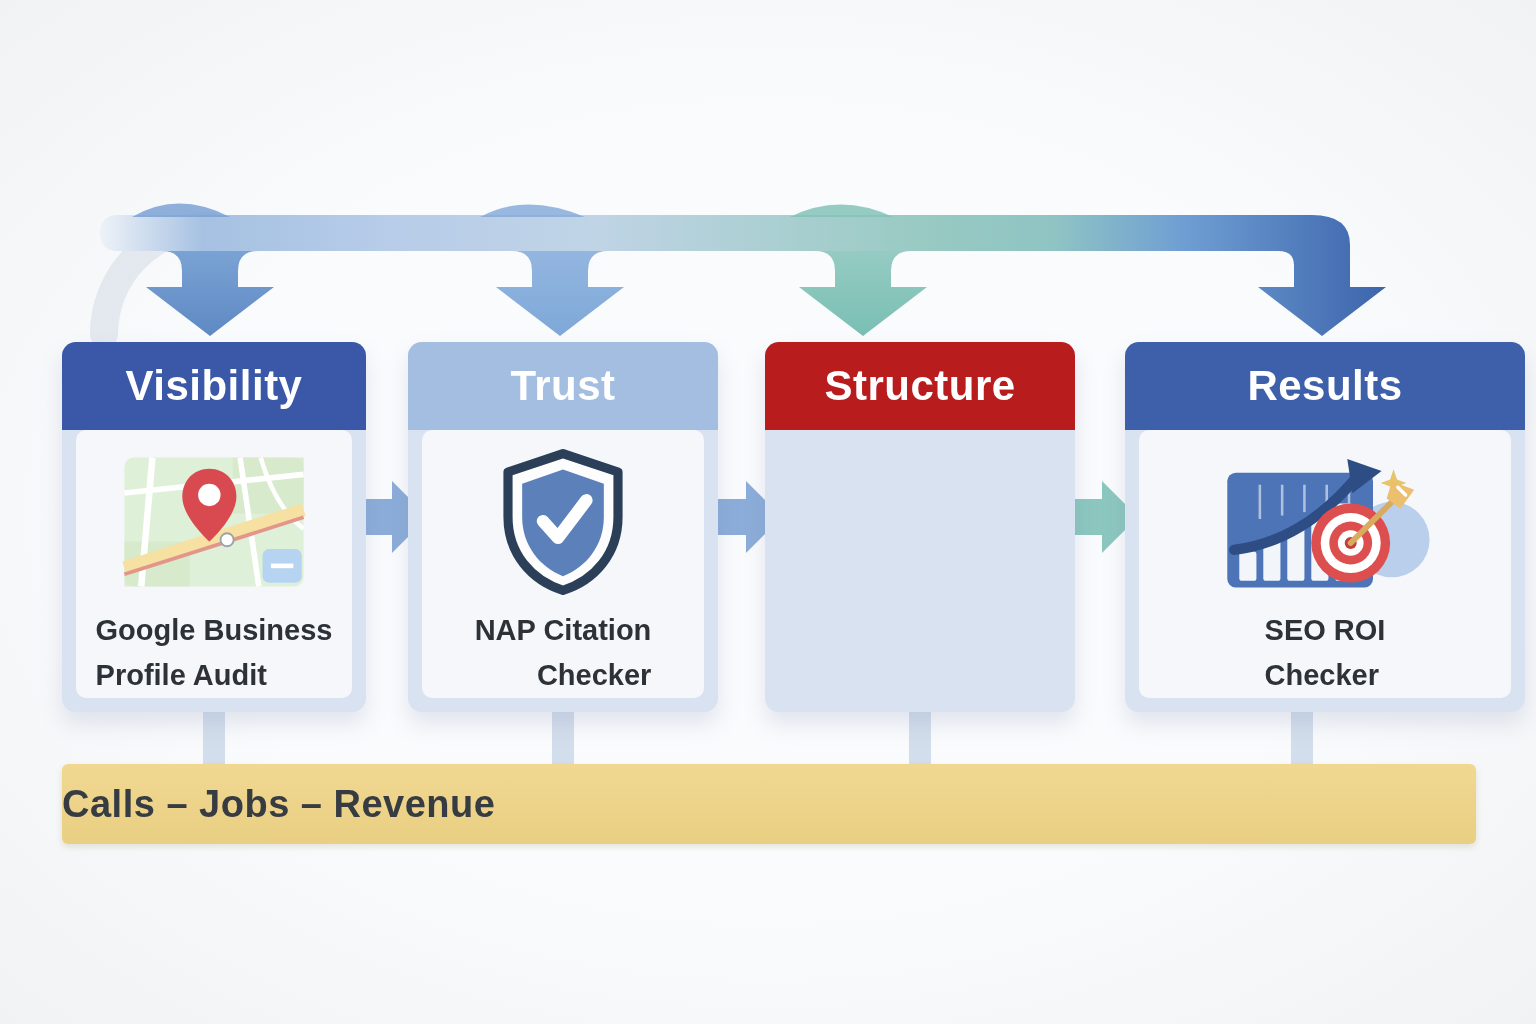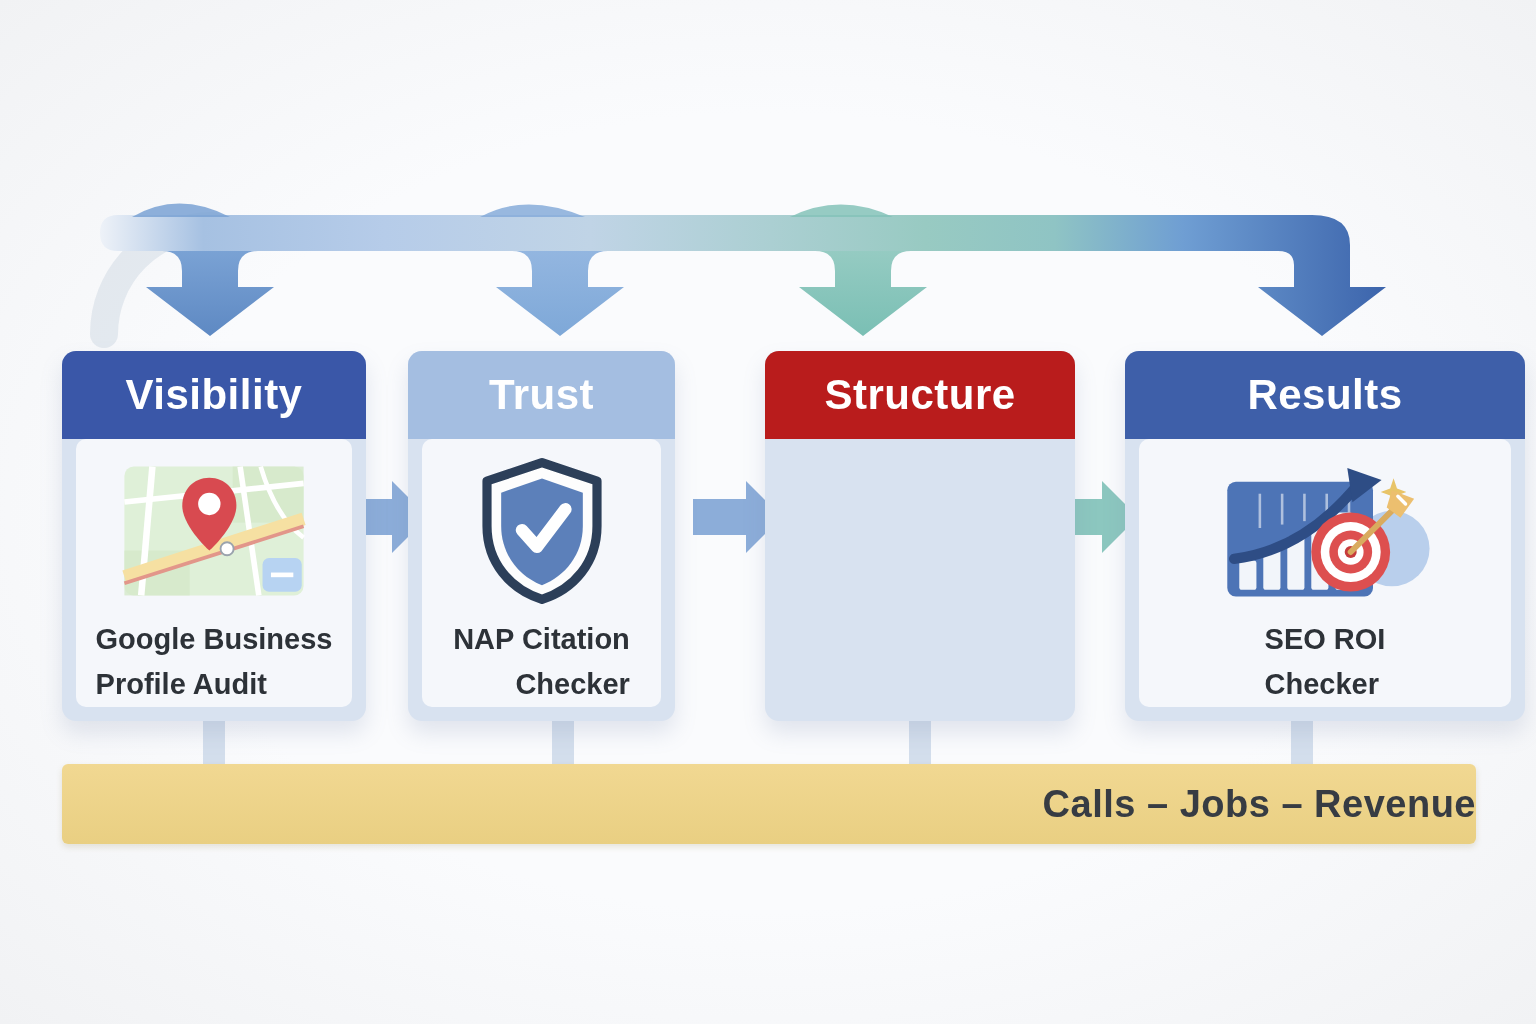--- a/index.html
+++ b/index.html
@@ -6,21 +6,21 @@
   .canvas{
     position:relative;
     width:1536px;height:1024px;
     overflow:hidden;
     background:radial-gradient(ellipse at center,#fafbfd 55%,#f1f2f4 100%);
     font-family:"Liberation Sans", sans-serif;
   }
   .flow-svg{position:absolute;left:0;top:0;pointer-events:none;}
   .stem{position:absolute;top:710px;height:56px;width:22px;background:#d3deec;}
   .stage{
-    position:absolute;top:351px;height:370px;
+    position:absolute;top:342px;height:370px;
     background:#d8e2f0;border-radius:14px;overflow:hidden;
     box-shadow:0 12px 22px rgba(110,130,165,0.18);
   }
   .stage-header{
     height:88px;display:flex;align-items:center;justify-content:center;
   }
   .stage-title{
     color:#ffffff;font-size:42px;font-weight:700;letter-spacing:0.5px;
   }
   .h1{background:#3a57a8;}
@@ -40,21 +40,21 @@
     display:inline-block;white-space:pre-line;
     font-size:29px;font-weight:700;color:#2d3238;line-height:1.55;
     text-align:left;
   }
   .stage.center-text .tool-label span{text-align:right;}
   .outcome-bar{
     position:absolute;left:62px;top:764px;width:1414px;height:80px;
     border-radius:6px;
     background:linear-gradient(180deg,#f1d892,#e9cf82);
     box-shadow:0 3px 6px rgba(140,120,60,0.18);
-    display:flex;align-items:center;justify-content:flex-end;
+    display:flex;align-items:center;justify-content:flex-start;
   }
   .outcome-label{font-size:38px;font-weight:700;color:#373c43;letter-spacing:0.5px;}
 </style>
 </head>
 <body>
 
 <div class="canvas">
 
   <svg class="flow-svg" width="1536" height="1024" viewBox="0 0 1536 1024">
     <defs>
@@ -129,21 +129,21 @@
           <line x1="161" y1="122" x2="185" y2="122" stroke="#ffffff" stroke-width="5"></line>
         </svg>
       </div>
       <div class="tool-label">
         <span>Google Business
 Profile Audit</span>
       </div>
     </div>
   </div>
 
-  <div class="stage center-text" style="left:408px;width:267px;">
+  <div class="stage center-text" style="left:408px;width:310px;">
     <div class="stage-header h2">
       <span class="stage-title">Trust</span>
     </div>
     <div class="stage-body">
       <div class="icon-wrap">
         <svg width="150" height="150" viewBox="0 0 160 180">
           <path d="M80,8 L146,30 V84 C146,128 118,160 80,172 C42,160 14,128 14,84 V30 Z" fill="#fdfdfd" stroke="#2c3f59" stroke-width="11" stroke-linejoin="round"></path>
           <path d="M80,27 L129,44 V84 C129,118 108,144 80,155 C52,144 31,118 31,84 V44 Z" fill="#5c80ba"></path>
           <path d="M56,89 L74,109 L108,64" fill="none" stroke="#ffffff" stroke-width="15" stroke-linecap="round" stroke-linejoin="round"></path>
         </svg>

